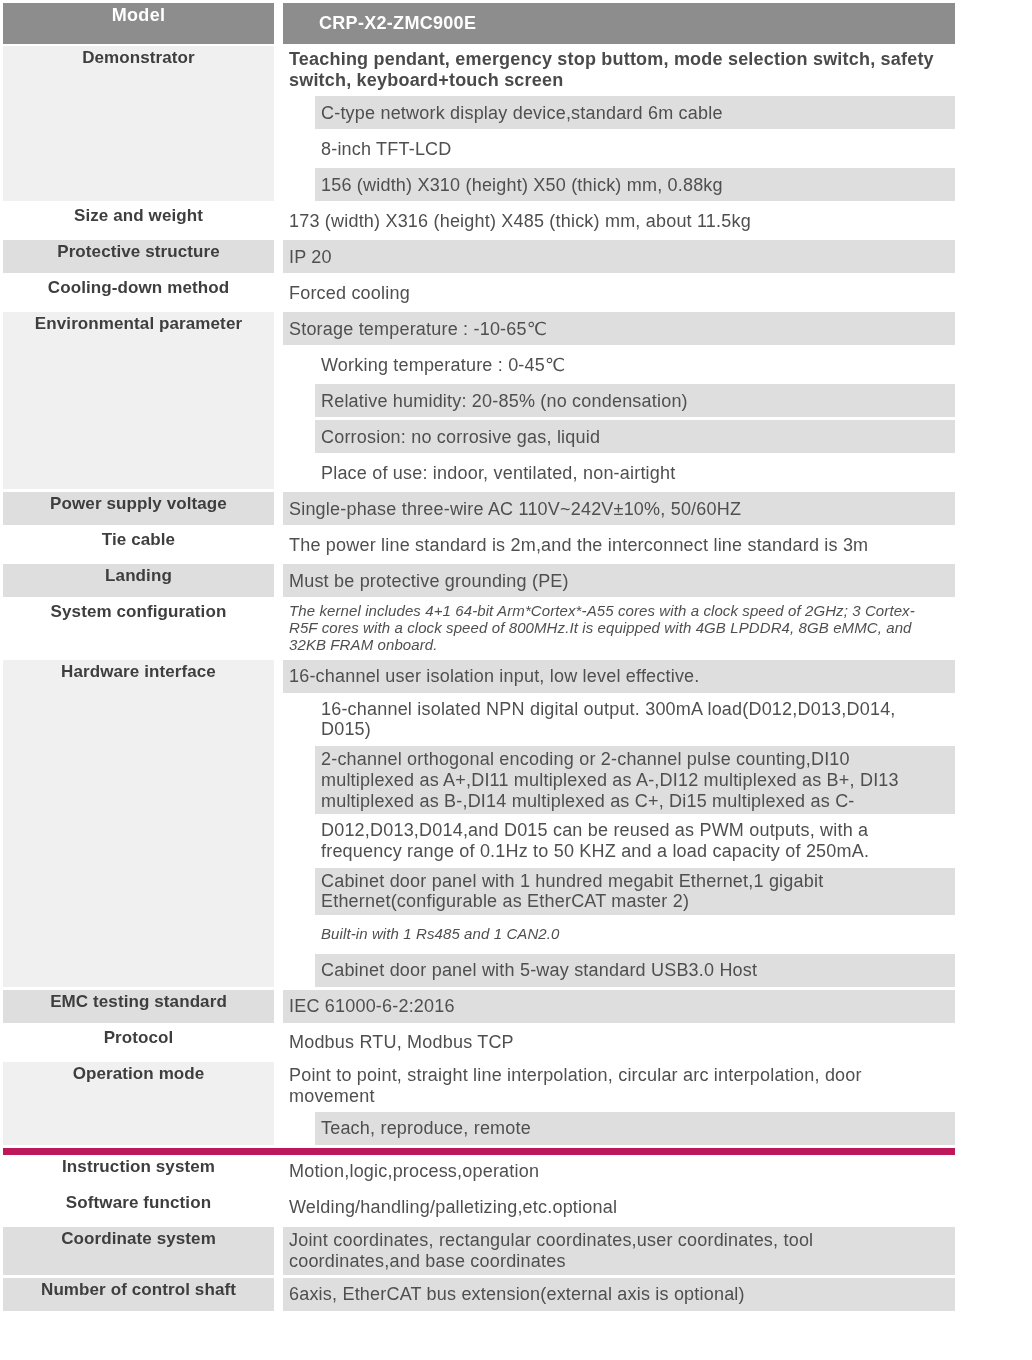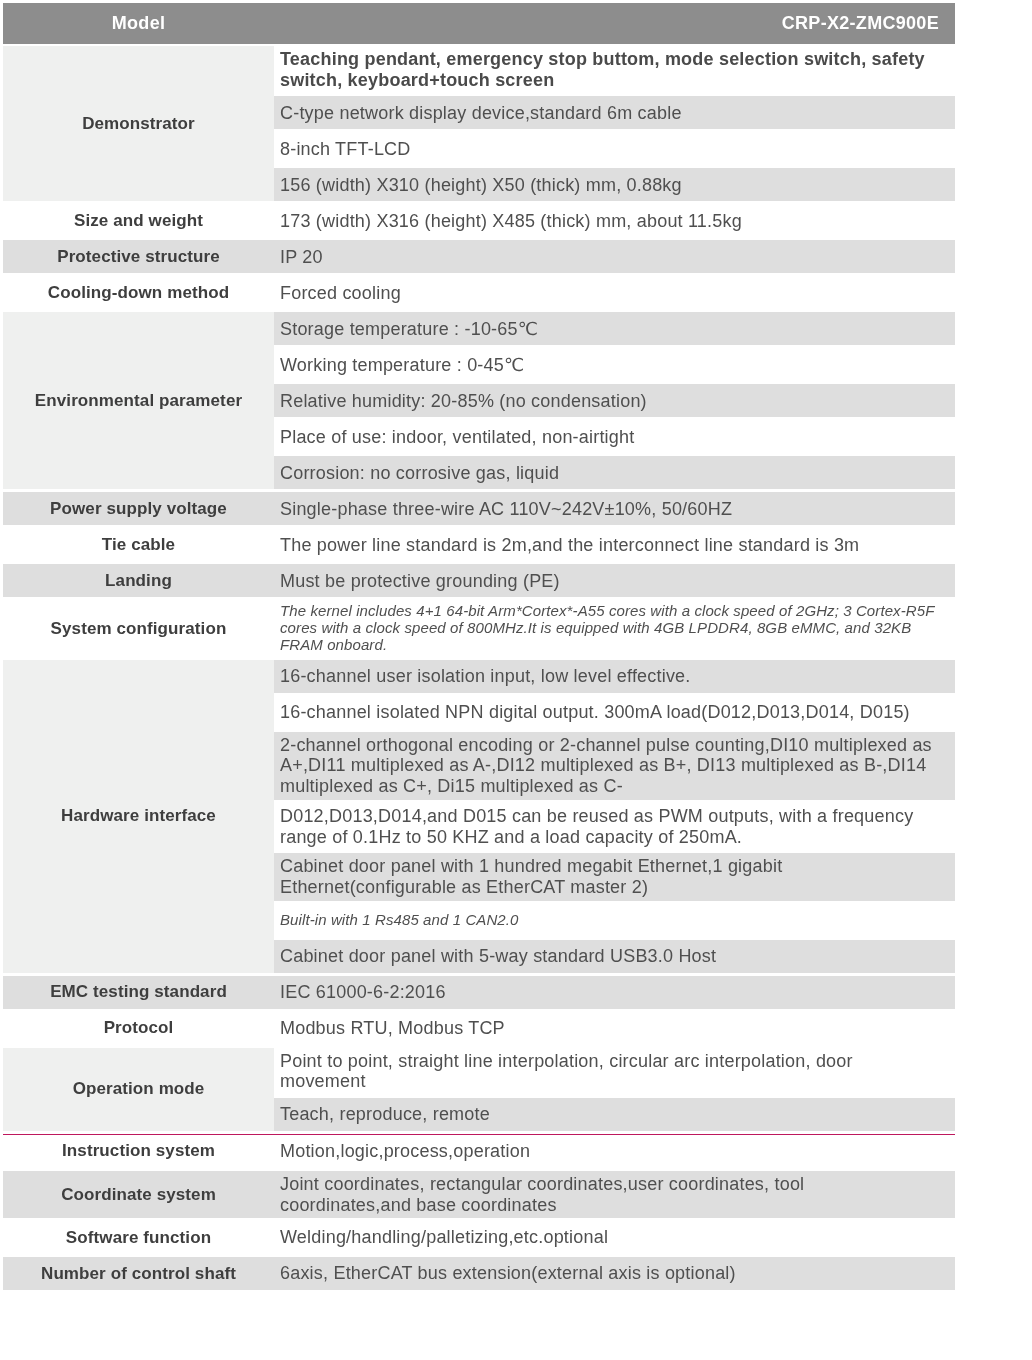--- a/index.html
+++ b/index.html
@@ -4,55 +4,55 @@
 <style>
   html,body { margin:0; padding:0; background:#ffffff; }
   body {
     font-family: "Liberation Sans", "DejaVu Sans", sans-serif;
     color:#4f4f4f;
     width:1032px; height:1360px; overflow:hidden;
   }
   .spec-table { margin:3px 0 0 3px; width:952px; }
 
   .group { display:flex; margin-bottom:3px; }
-  .group.hairline { border-top:1px solid #be185d; }
+  .group.hairline { border-top:7px solid #be185d; }
 
   .label-cell {
-    width:271px; flex:0 0 271px;
-    display:flex; align-items:center; justify-content:center;
+    width:271px; margin-right:9px; flex:0 0 271px;
+    display:flex; justify-content:center;
     text-align:center; box-sizing:border-box; padding:2px 6px;
     font-weight:bold; font-size:17px; color:var(--label-text);
     letter-spacing:0.1px;
   }
   .lc-white { background:#ffffff; }
   .lc-gray  { background:var(--row-gray); }
   .lc-span  { background:var(--span-bg); }
 
   .rows { flex:1 1 auto; display:flex; flex-direction:column; }
   .row {
     display:flex; align-items:center;
     min-height:33px; box-sizing:border-box;
     padding:3px 16px 3px 6px;
     font-size:18px; line-height:1.15; letter-spacing:0.2px;
     color:var(--value-text);
   }
-  .row + .row { margin-top:3px; }
+  .row + .row { margin-top:3px;margin-left:32px; }
   .row.w { background:#ffffff; }
   .row.g { background:var(--row-gray); }
   .row.bold { font-weight:bold; color:#4a4a4a; }
   .row.small { font-size:15px; line-height:1.12; letter-spacing:0.1px;font-style:italic; }
 
   
   .group.header { margin-bottom:2px; }
   .group.header .label-cell,
   .group.header .row {
     background:var(--header-bg); color:var(--header-text);
     font-weight:bold; font-size:18px; letter-spacing:0.3px;
   }
-  .group.header .row { min-height:41px; justify-content:flex-end; text-align:center;padding-left:36px; }
+  .group.header .row { min-height:41px; justify-content:flex-start; text-align:center;padding-left:36px; }
   .group.header .label-cell { min-height:41px; }
 </style>
 </head>
 <body>
 
 <div class="spec-table">
   <div class="group header">
     <div class="label-cell">
       <span>Model</span>
     </div>
@@ -109,25 +109,25 @@
         <div class="rows">
           <div class="row g">
             <span>Storage temperature : -10-65℃</span>
           </div>
           <div class="row w">
             <span>Working temperature : 0-45℃</span>
           </div>
           <div class="row g">
             <span>Relative humidity: 20-85% (no condensation)</span>
           </div>
+          <div class="row g">
+            <span>Corrosion: no corrosive gas, liquid</span>
+          </div>
           <div class="row w">
             <span>Place of use: indoor, ventilated, non-airtight</span>
-          </div>
-          <div class="row g">
-            <span>Corrosion: no corrosive gas, liquid</span>
           </div>
         </div>
       </div>
       <div class="group">
         <div class="label-cell lc-gray">Power supply voltage</div>
         <div class="rows">
           <div class="row g">
             <span>Single-phase three-wire AC 110V~242V±10%, 50/60HZ</span>
           </div>
         </div>
@@ -211,32 +211,32 @@
       </div>
       <div class="group hairline">
         <div class="label-cell lc-white">Instruction system</div>
         <div class="rows">
           <div class="row w">
             <span>Motion,logic,process,operation</span>
           </div>
         </div>
       </div>
       <div class="group">
+        <div class="label-cell lc-white">Software function</div>
+        <div class="rows">
+          <div class="row w">
+            <span>Welding/handling/palletizing,etc.optional</span>
+          </div>
+        </div>
+      </div>
+      <div class="group">
         <div class="label-cell lc-gray">Coordinate system</div>
         <div class="rows">
           <div class="row g">
             <span>Joint coordinates, rectangular coordinates,user coordinates, tool coordinates,and base coordinates</span>
-          </div>
-        </div>
-      </div>
-      <div class="group">
-        <div class="label-cell lc-white">Software function</div>
-        <div class="rows">
-          <div class="row w">
-            <span>Welding/handling/palletizing,etc.optional</span>
           </div>
         </div>
       </div>
       <div class="group">
         <div class="label-cell lc-gray">Number of control shaft</div>
         <div class="rows">
           <div class="row g">
             <span>6axis, EtherCAT bus extension(external axis is optional)</span>
           </div>
         </div>

